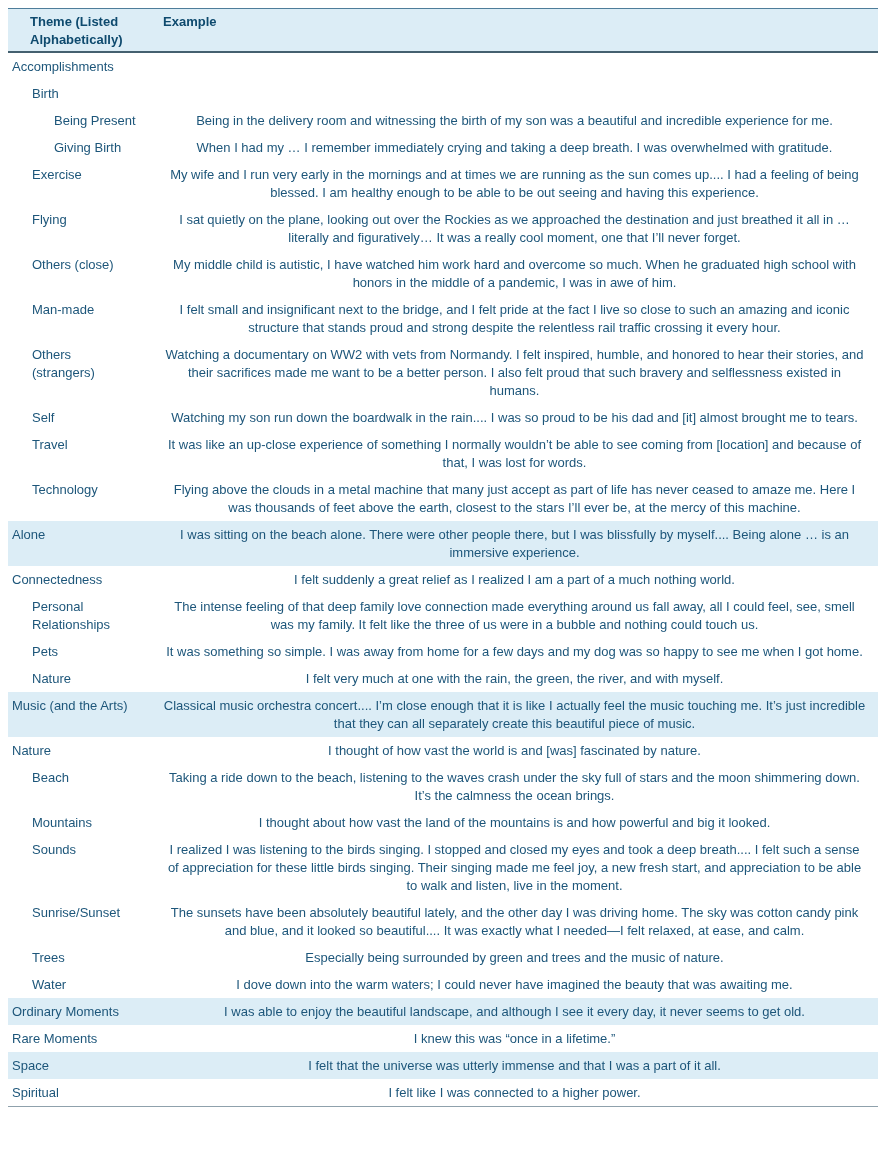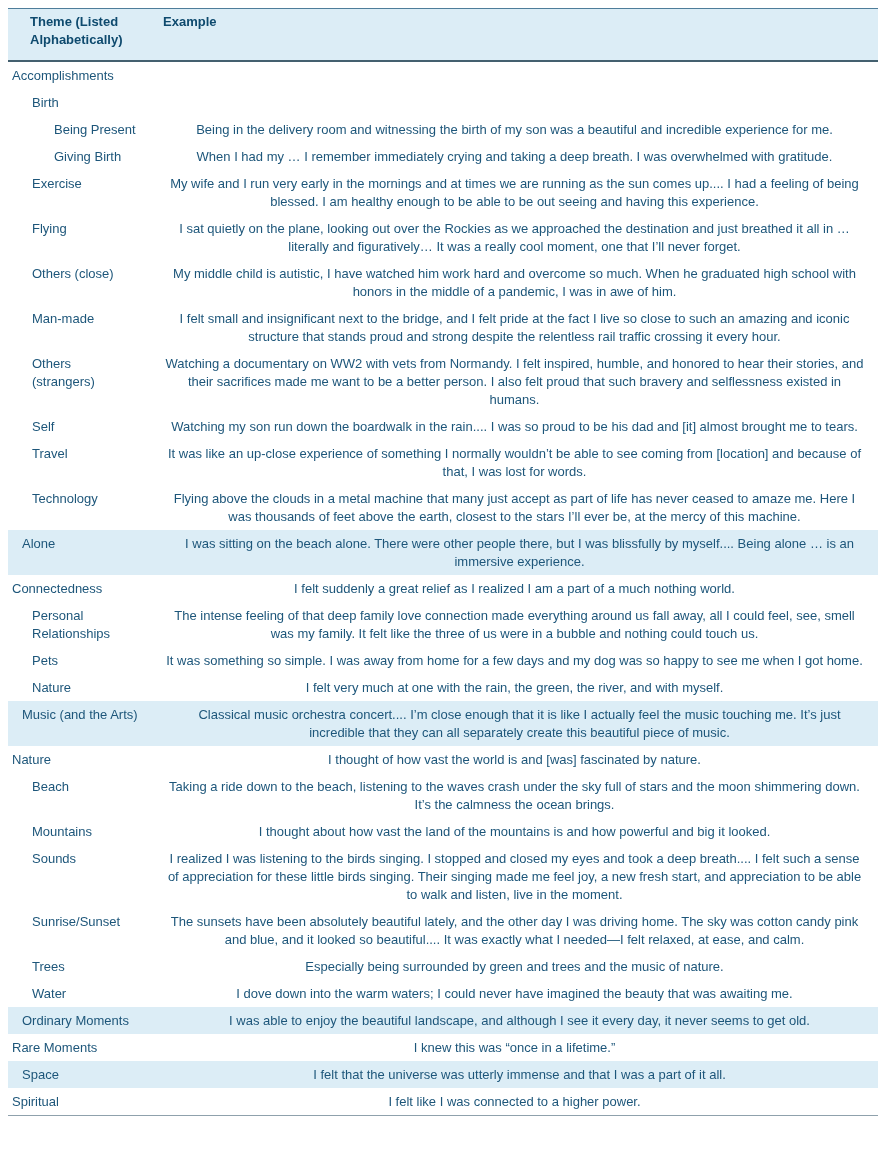--- a/index.html
+++ b/index.html
@@ -16,27 +16,27 @@
   body{
     width:886px;height:1155px;overflow:hidden;background:#ffffff;
     font-family:"Liberation Sans", sans-serif;
     font-size:13px;line-height:18px;color:var(--text);
   }
   .table{margin:8px 8px 0 8px;border-bottom:1.5px solid var(--border-bottom);}
   .thead{
     display:flex;background:var(--header-bg);
     border-top:1.5px solid var(--border-top);
     border-bottom:2px solid var(--border-header);
-    padding:4px 0 11px 0;
+    padding:4px 0 2px 0;
     color:var(--header-text);font-weight:bold;
   }
   .th.theme-col{width:155px;flex:none;padding-left:22px;white-space:pre-line;}
   .th.example-col{flex:1;padding-top:0px;}
   .row{display:flex;padding:4.5px 0;}
-  .row.hl{background:var(--highlight-bg);padding-left:10px;}
+  .row.hl{background:var(--highlight-bg);}
   .cell{min-width:0;}
   .cell.theme{width:155px;flex:none;padding-left:4px;padding-right:6px;white-space:pre-line;}
   .row.lvl2 .cell.theme{padding-left:24px;}
   .row.lvl3 .cell.theme{padding-left:46px;}
   .cell.example{flex:1;padding-right:12px;text-align:center;}
 </style>
 </head>
 <body>
 
 <div class="table">

